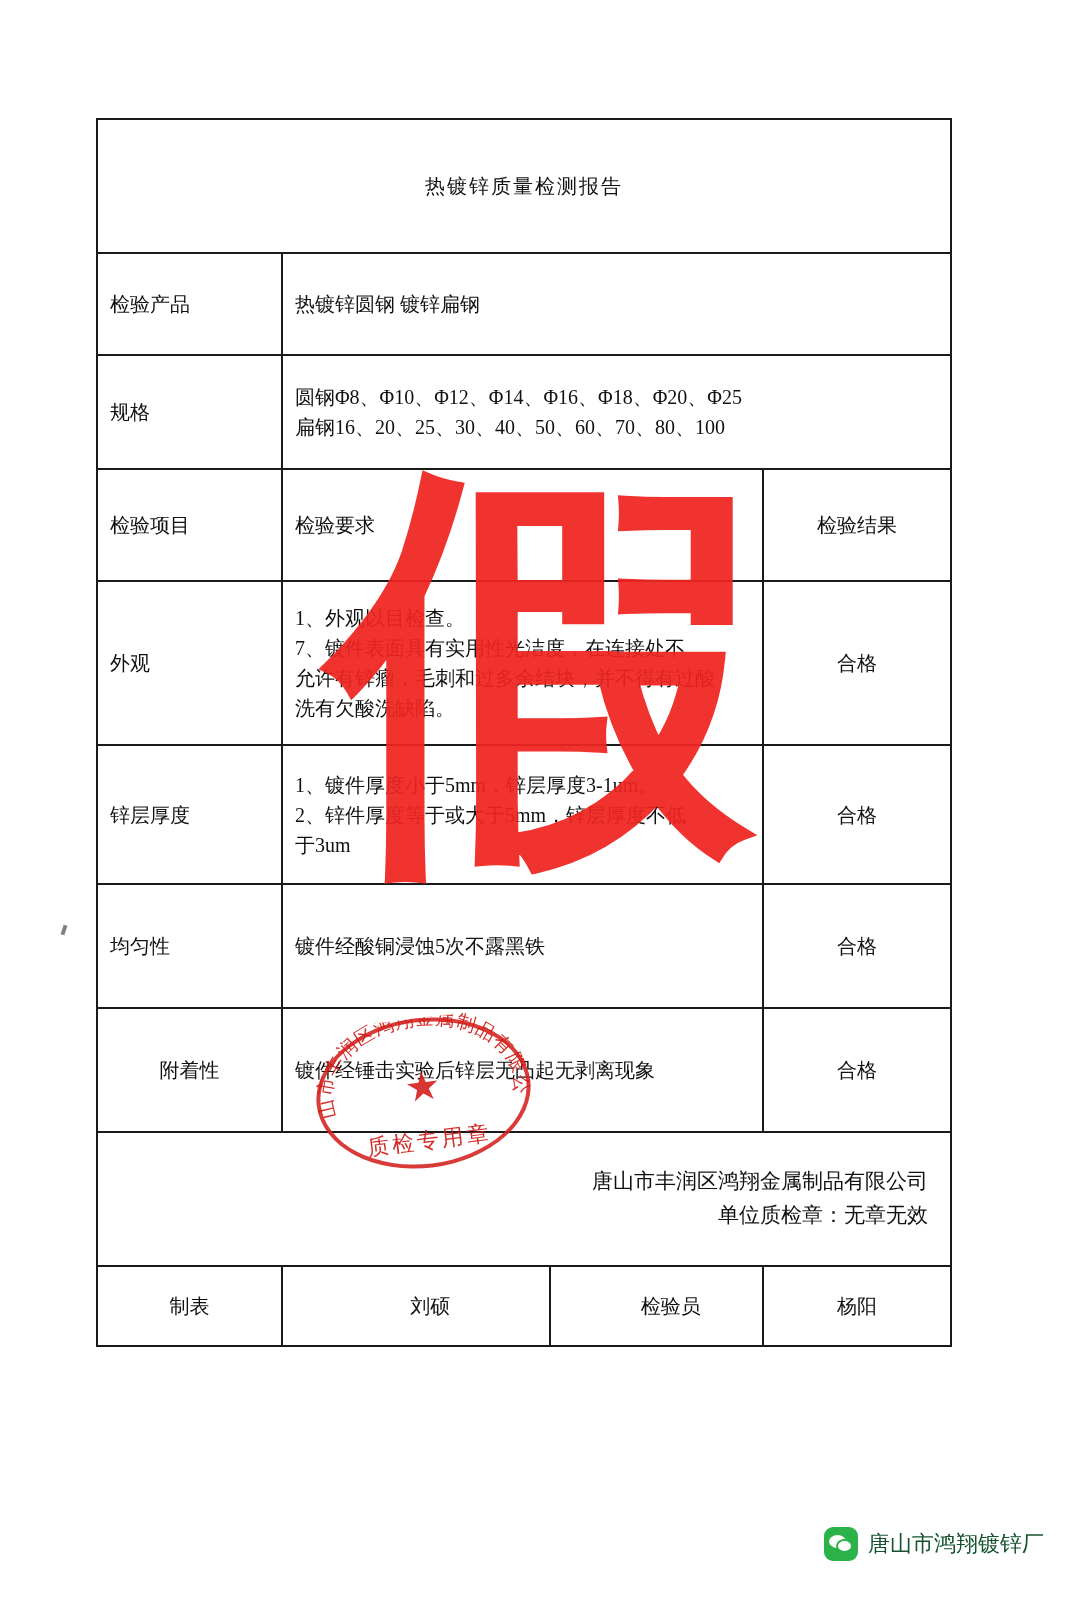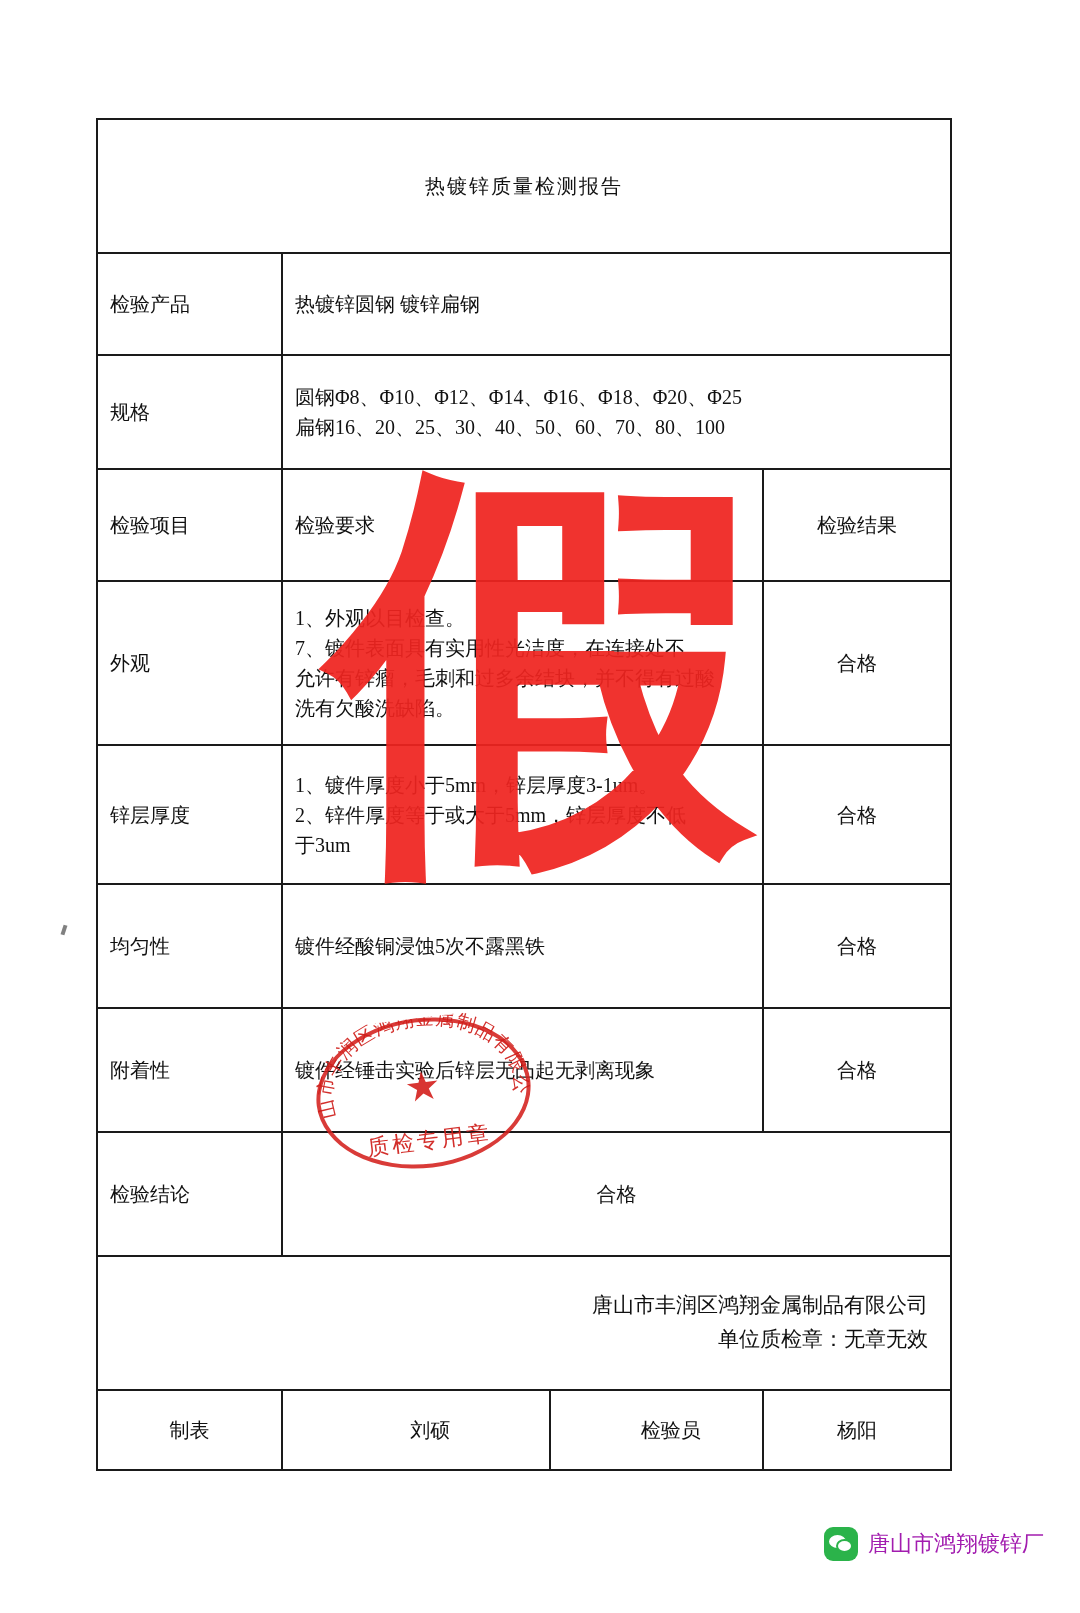--- a/index.html
+++ b/index.html
@@ -183,21 +183,21 @@
   .wechat-badge::before {
     width: 17px; height: 13px;
     left: 5px; top: 8px;
   }
   .wechat-badge::after {
     width: 13px; height: 10px;
     left: 14px; top: 14px;
     box-shadow: 0 0 0 2px #2bb34a;
   }
   .wechat-name {
-    color: #a21caf;
+    color: #14532d;
     font-size: 22px;
     font-family: "Liberation Serif", "DejaVu Serif", serif;
   }
 
   
   #ink-mark {
     position: absolute;
     left: 62px;
     top: 925px;
     width: 4px;
@@ -263,29 +263,25 @@
         <td class="result-cell">合格</td>
       </tr>
 
       <tr>
         <td class="label-cell" style="height:110px;border-radius:32px;">均匀性</td>
         <td class="desc-cell">镀件经酸铜浸蚀5次不露黑铁</td>
         <td class="result-cell">合格</td>
       </tr>
 
       <tr>
-        <td class="label-cell" style="height:110px;">附着性</td>
+        <td class="label-cell" style="height:110px;text-align:center;">附着性</td>
         <td class="desc-cell">镀件经锤击实验后锌层无凸起无剥离现象</td>
         <td class="result-cell">合格</td>
       </tr>
 
-      <tr>
-        <td class="label-cell" style="height:110px;">检验结论</td>
-        <td class="center" colspan="2">合格</td>
-      </tr>
 
       <tr>
         <td class="company-cell" colspan="3">
           <div class="company-lines">
             <div>唐山市丰润区鸿翔金属制品有限公司</div>
             <div>单位质检章：无章无效</div>
           </div>
         </td>
       </tr>
 

